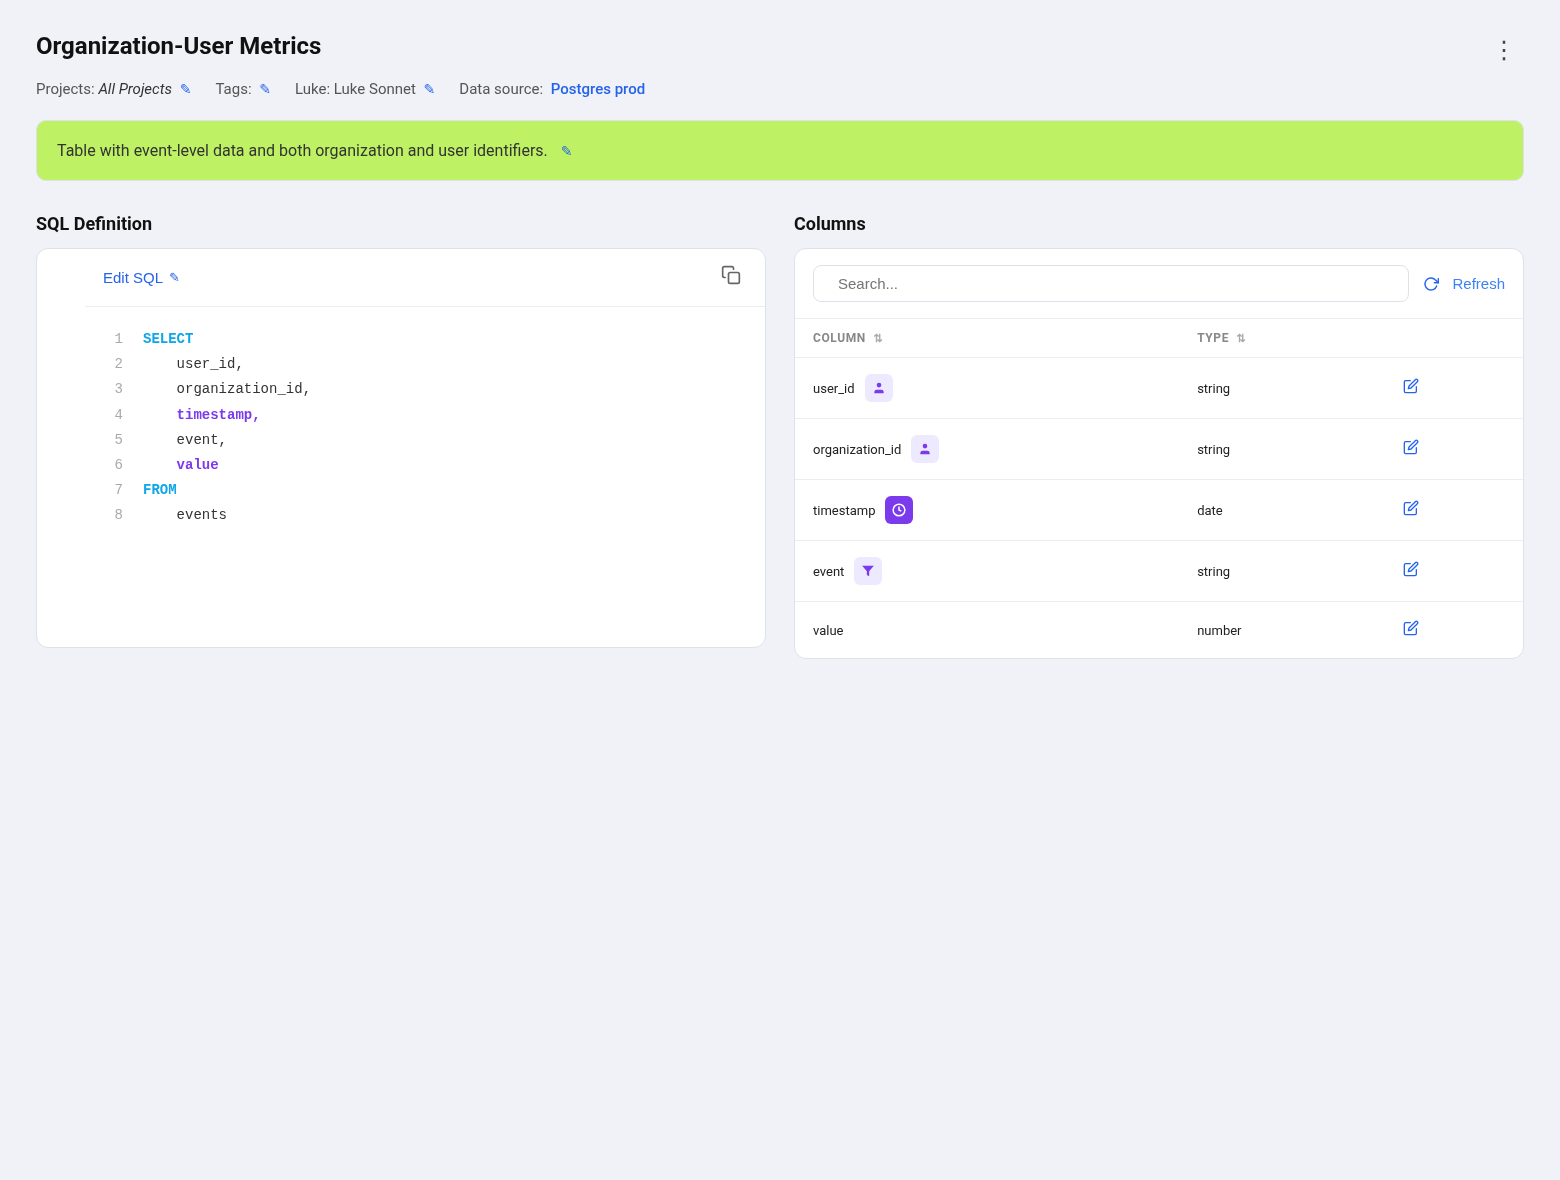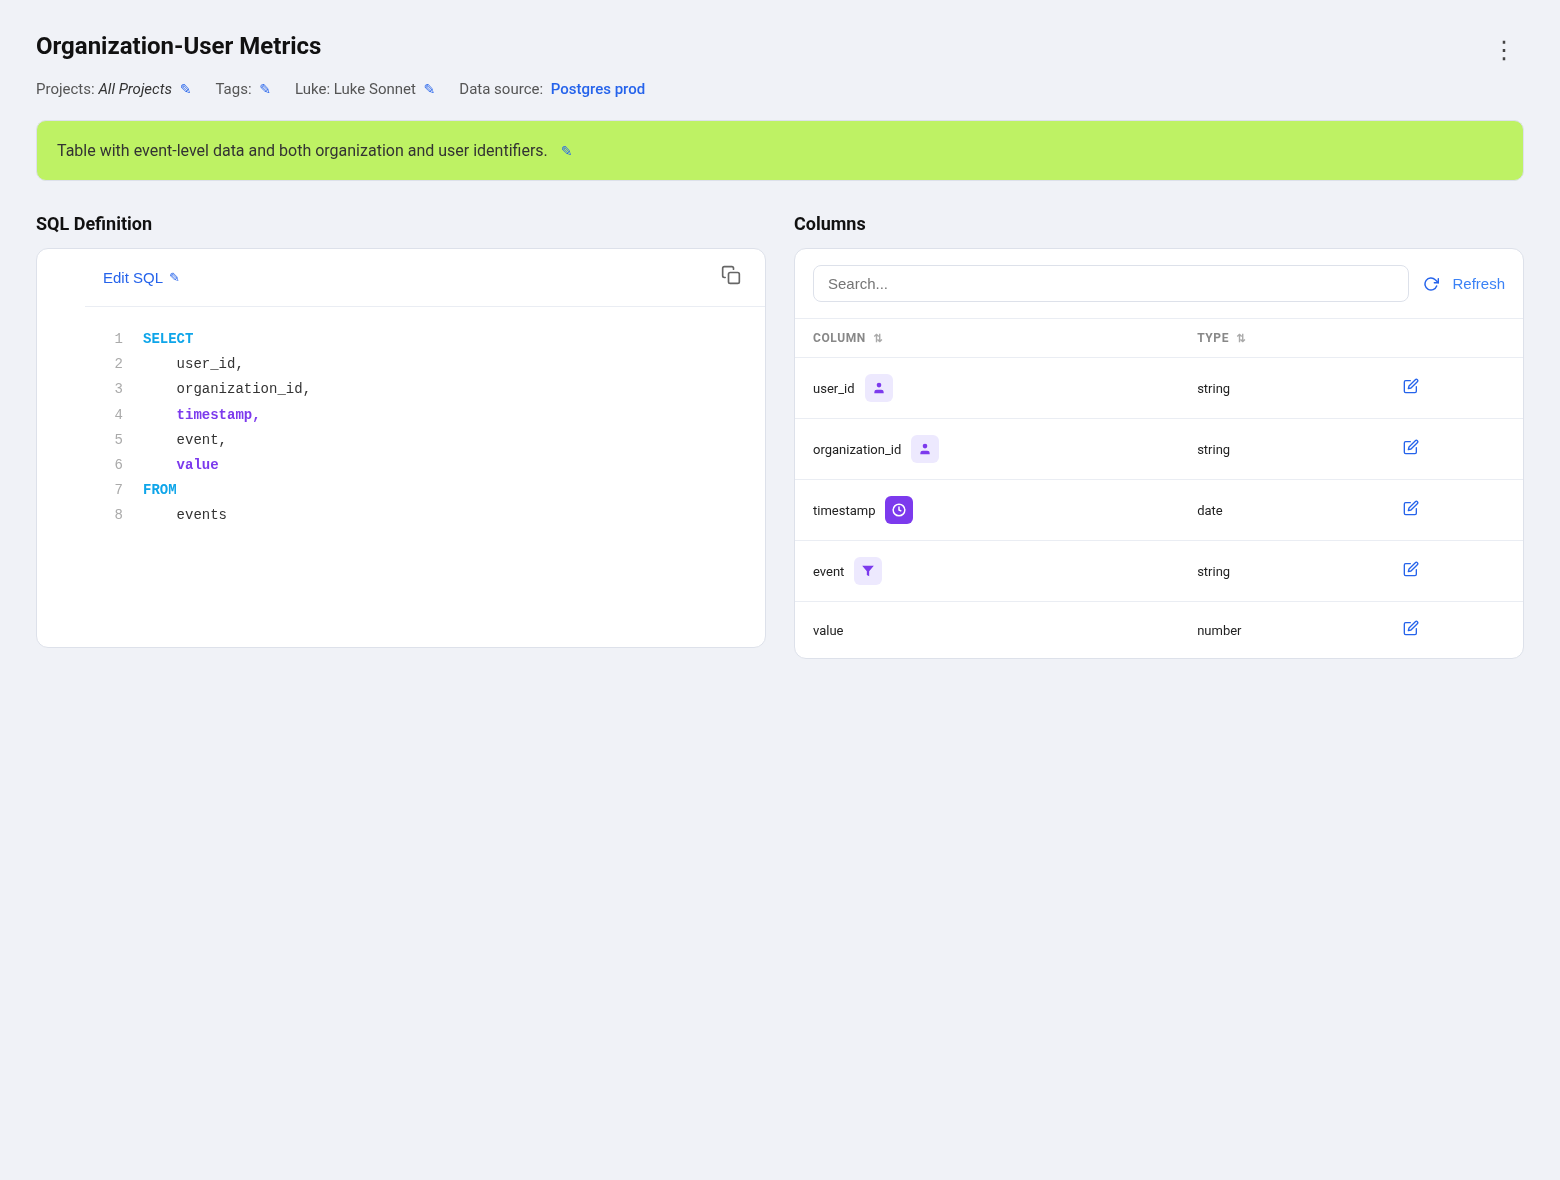--- a/index.html
+++ b/index.html
@@ -158,21 +158,21 @@
       align-items: center;
       gap: 14px;
       padding: 16px 18px;
       border-bottom: 1px solid #eaedf3;
     }
 
     .search-input {
       flex: 1;
       border: 1.5px solid #dde1ea;
       border-radius: 8px;
-      padding: 9px 14px;
+      padding: 9px 24px;
       font-size: 15px;
       color: #333;
       outline: none;
       background: #fff;
     }
 
     .refresh-btn {
       display: flex;
       align-items: center;
       gap: 13px;

